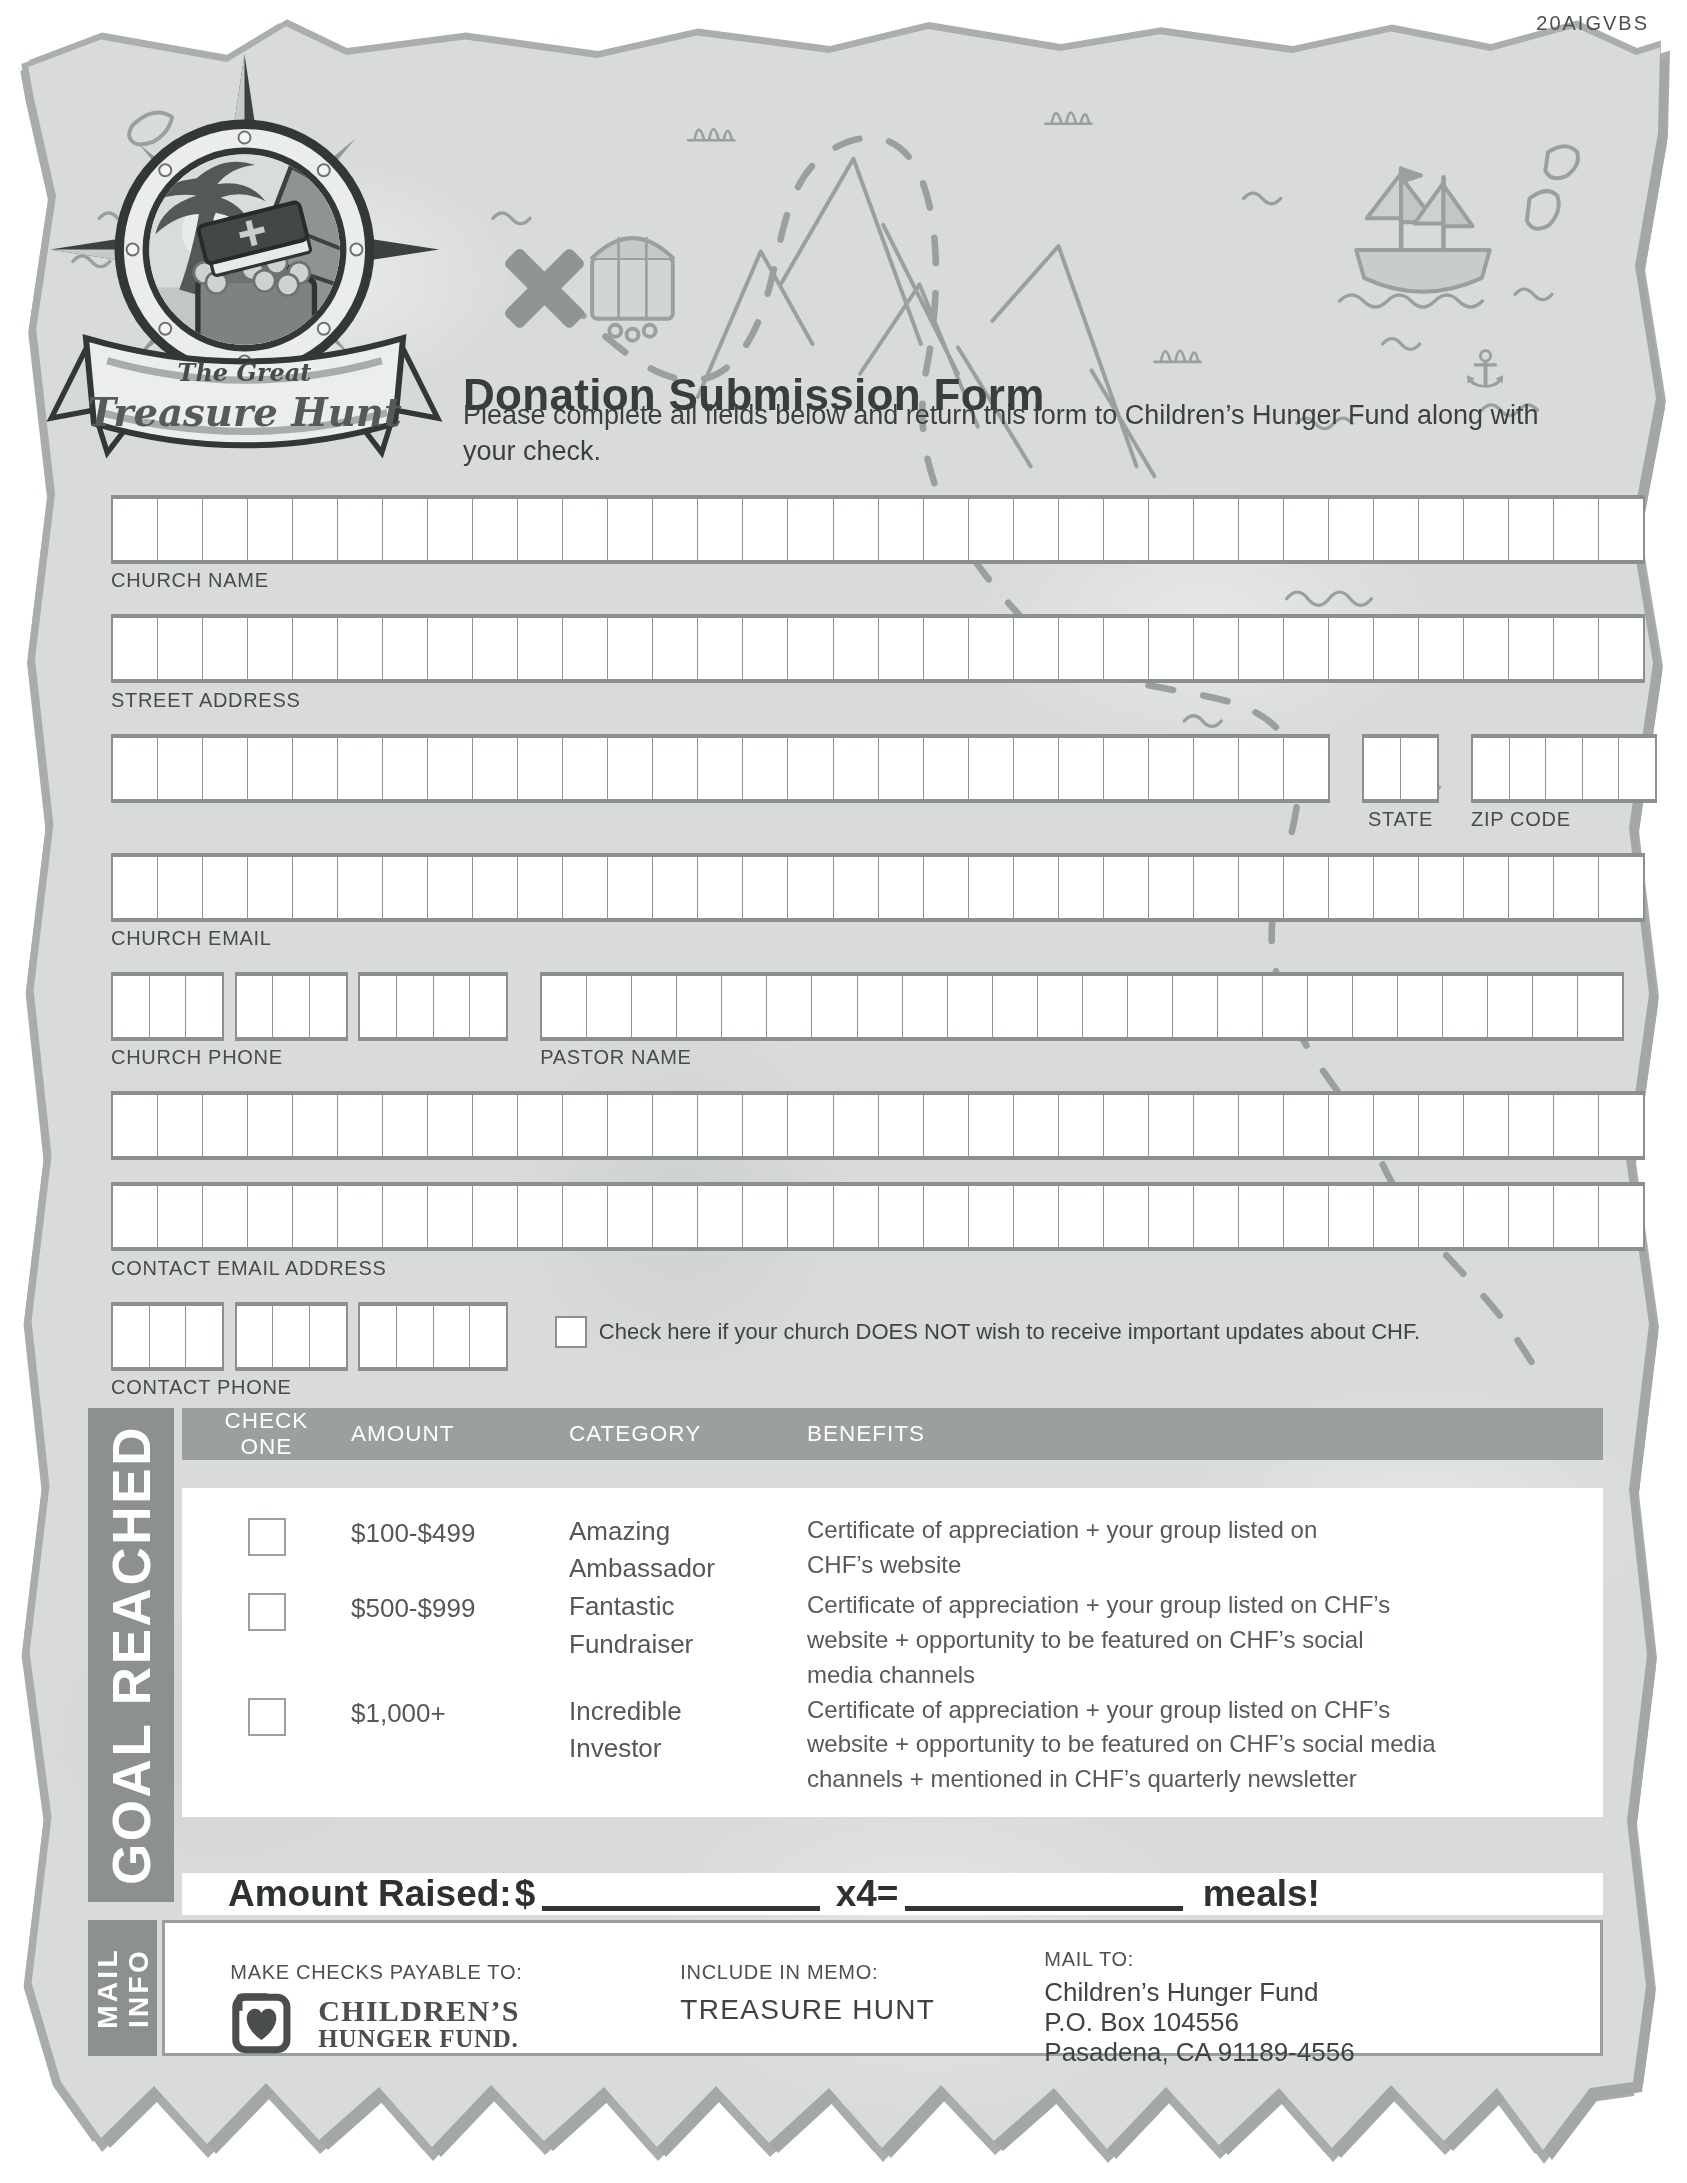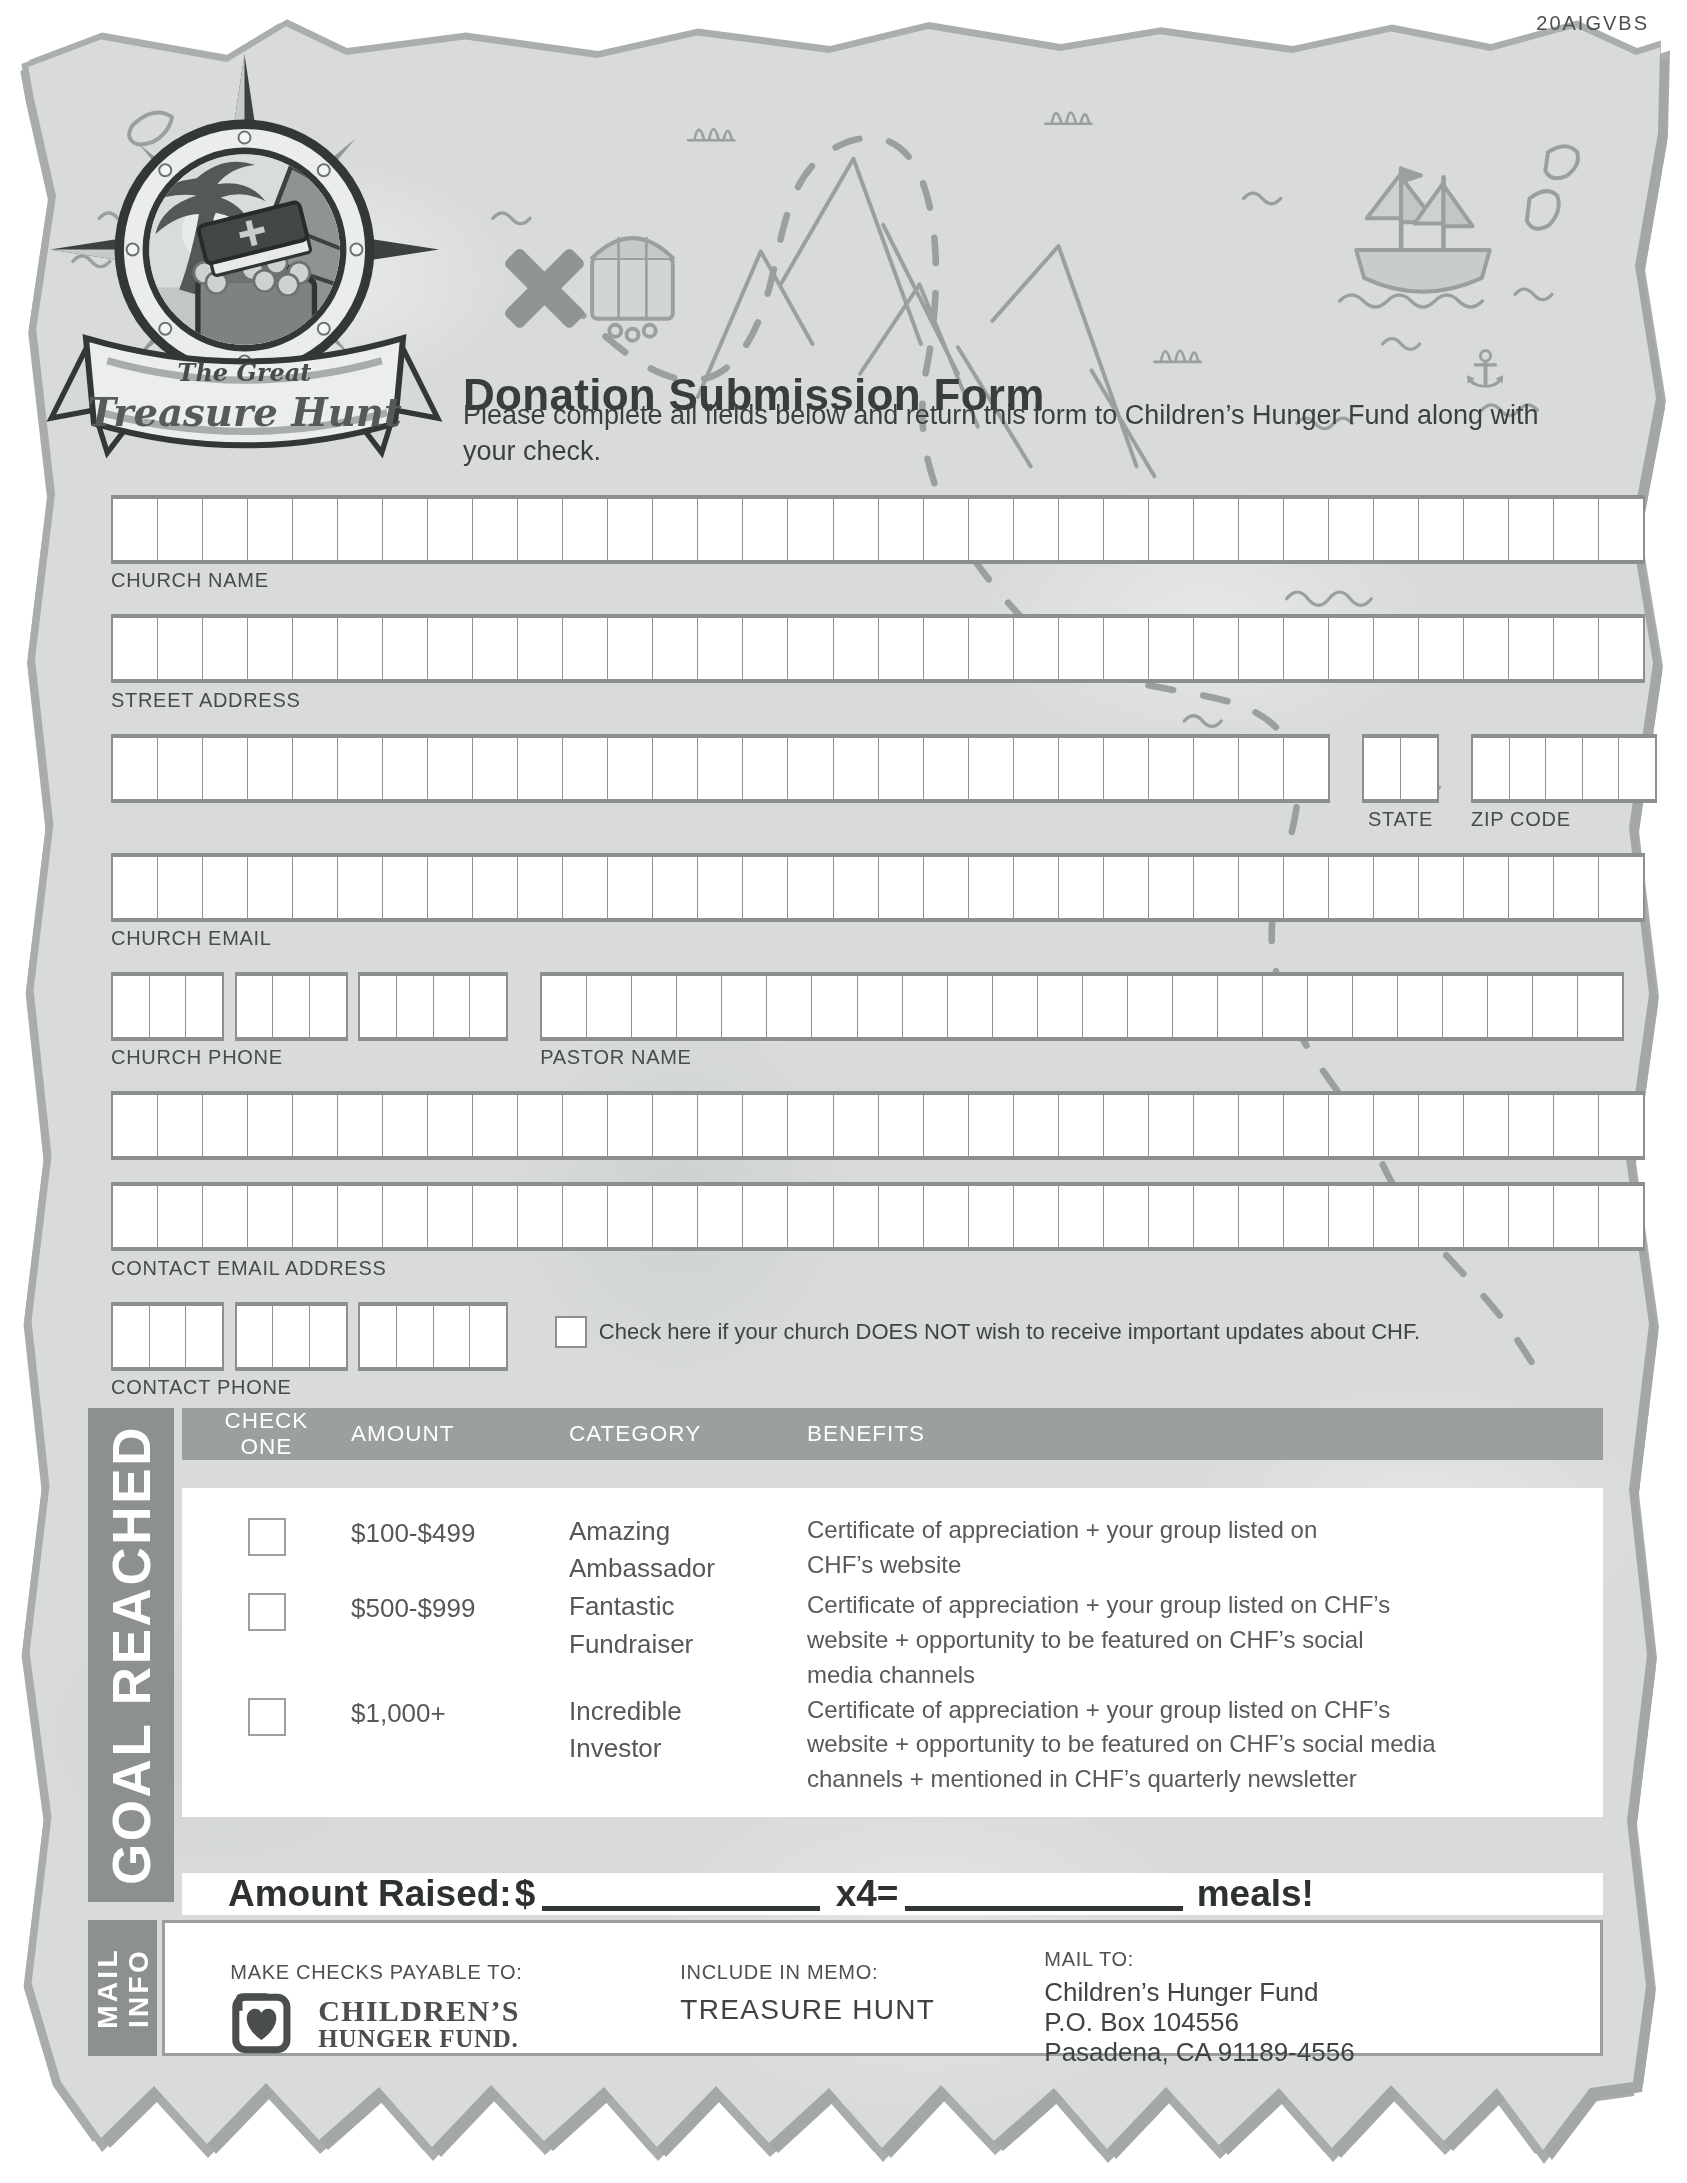--- a/index.html
+++ b/index.html
@@ -65,21 +65,21 @@
   .goal-row{display:grid;grid-template-columns:169px 218px 238px 1fr;align-items:flex-start;}
   .goal-check{width:34px;height:34px;border:2.6px solid #9b9f9f;background:#fff;margin:5.3px 0 0 66px;}
   .goal-amount{font-size:26px;color:#555858;padding-top:5.3px;}
   .goal-category{font-size:26px;color:#555858;line-height:1.45;white-space:pre-line;}
   .goal-benefits{font-size:24px;color:#575a5a;line-height:1.45;white-space:pre-line;padding-right:20px;}
   #goal-divider,#goal-bottom{height:12px;background:#9b9f9f;}
   #amount-row{height:61px;background:#ffffff;display:flex;align-items:center;padding-left:46px;}
   #amount-row .ar{font-size:37px;font-weight:bold;color:#2e3131;}
   .ar-blank{display:inline-block;width:278px;height:29px;border-bottom:5.3px solid #333636;margin:0 6.6px;}
   #ar-x4{margin-left:9.3px;}
-  #ar-meals{margin-left:7px;}
+  #ar-meals{margin-left:13px;}
 
   
   #mail-block{position:absolute;left:88px;top:1920px;width:1515px;height:136px;z-index:4;display:flex;}
   #mail-sidebar{position:relative;width:69px;height:100%;background:#8c9090;flex:none;}
   #mail-sidebar .vtext{position:absolute;left:50%;top:50%;transform:translate(-50%,-50%) rotate(-90deg);
       font-size:28px;font-weight:bold;color:#fff;letter-spacing:3.3px;line-height:1.12;text-align:center;white-space:pre-line;}
   #mail-content{position:relative;flex:1;margin-left:5.3px;background:#fff;border:3.3px solid #9b9f9f;}
   .mail-label{position:absolute;font-size:20px;letter-spacing:0.7px;color:#4c5050;}
   #payable-label{left:65px;top:38px;}
   #memo-label{left:515px;top:38px;}

